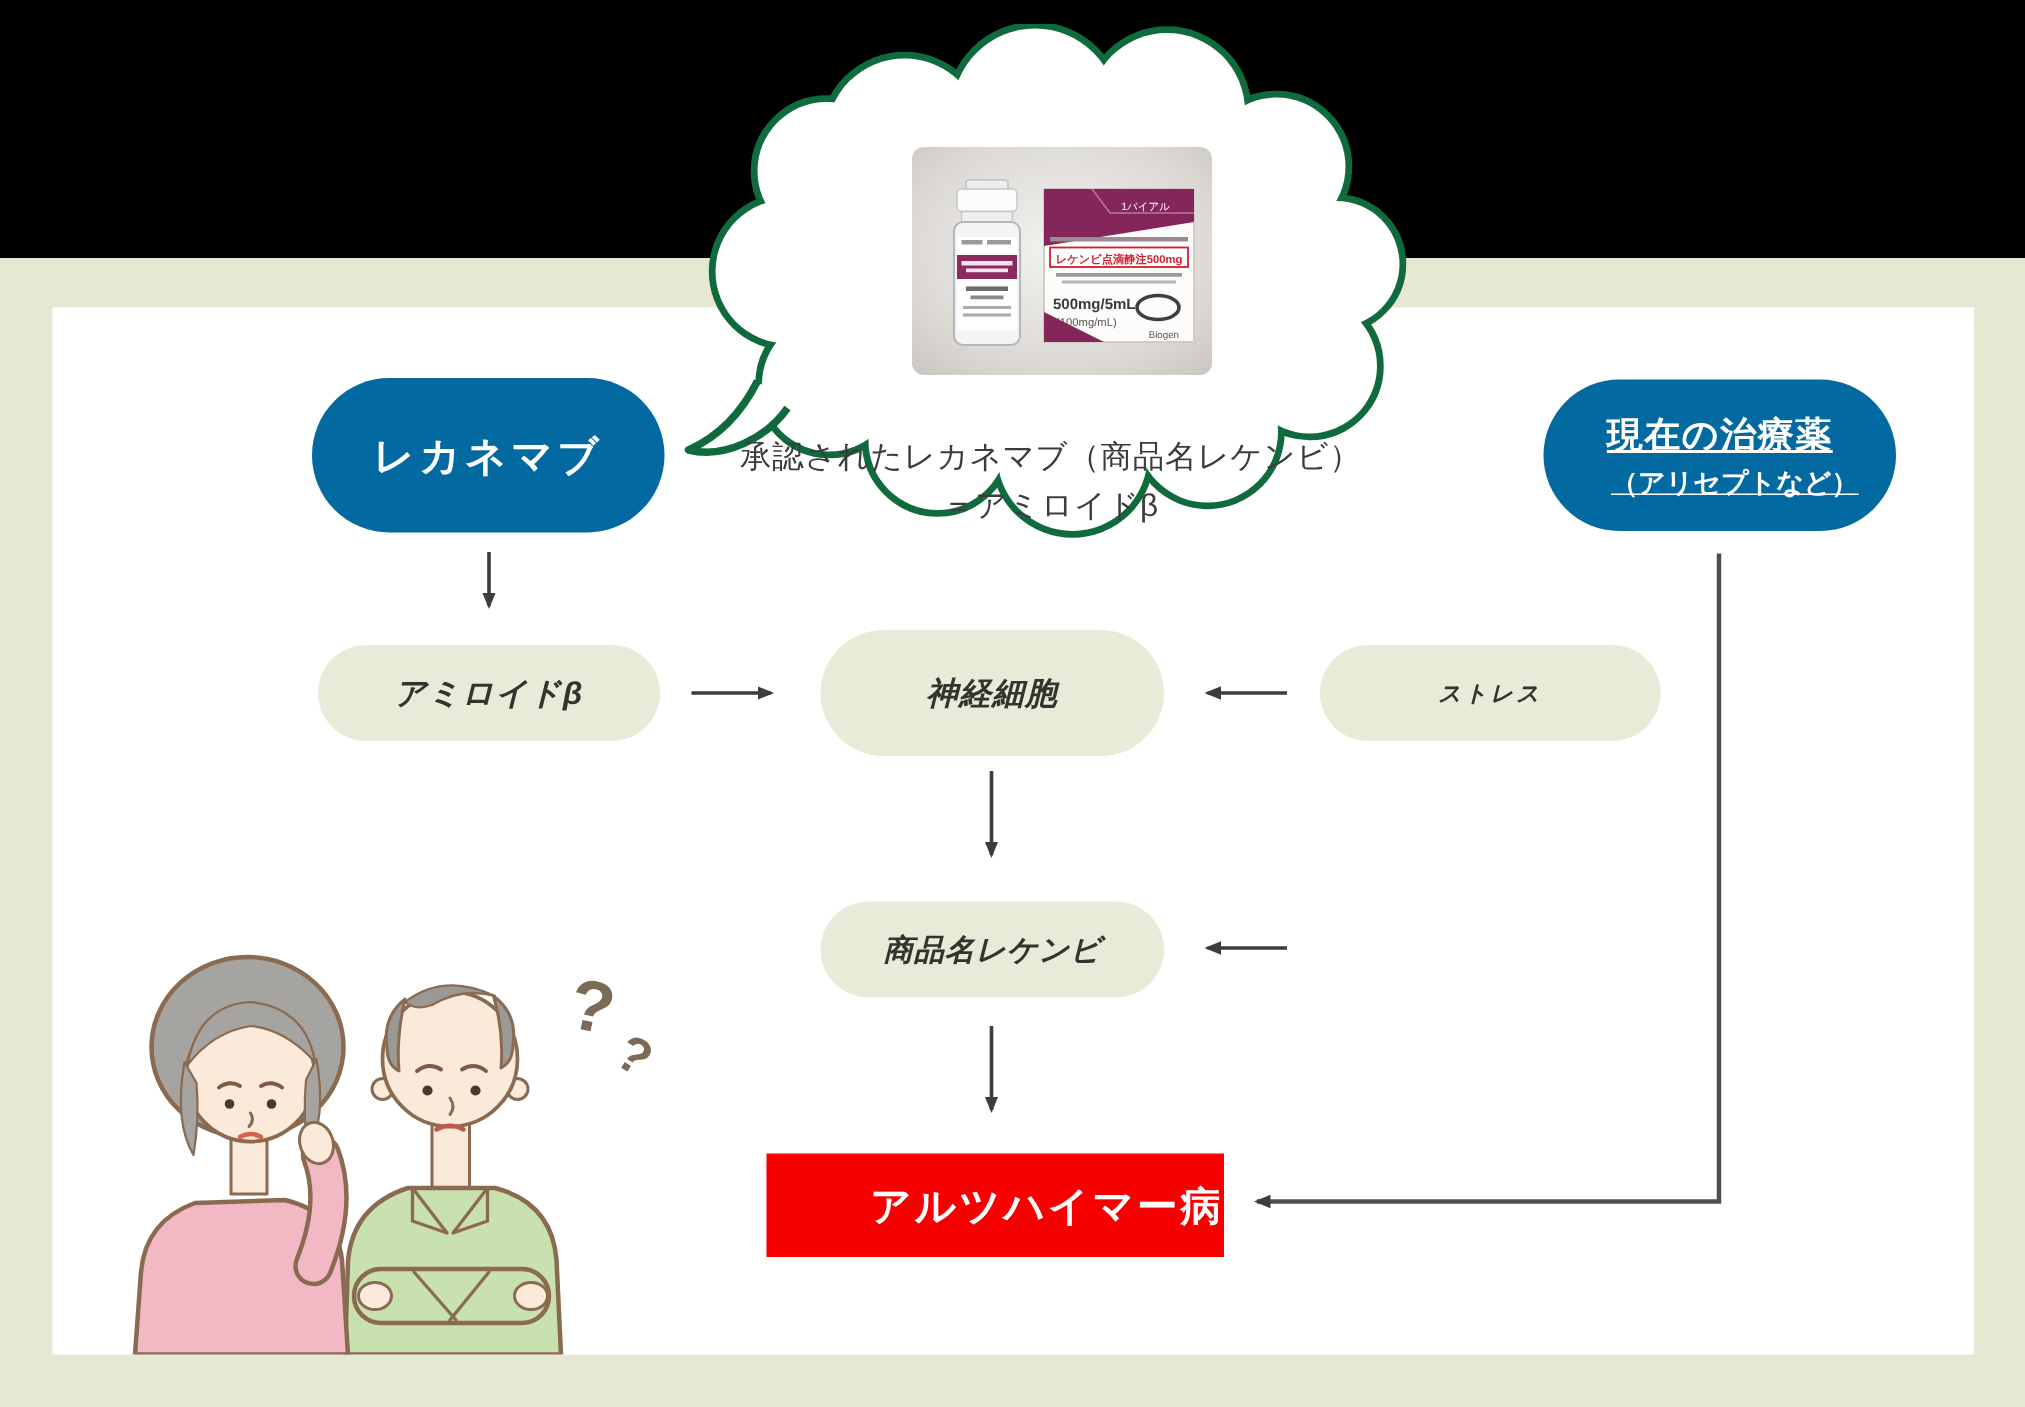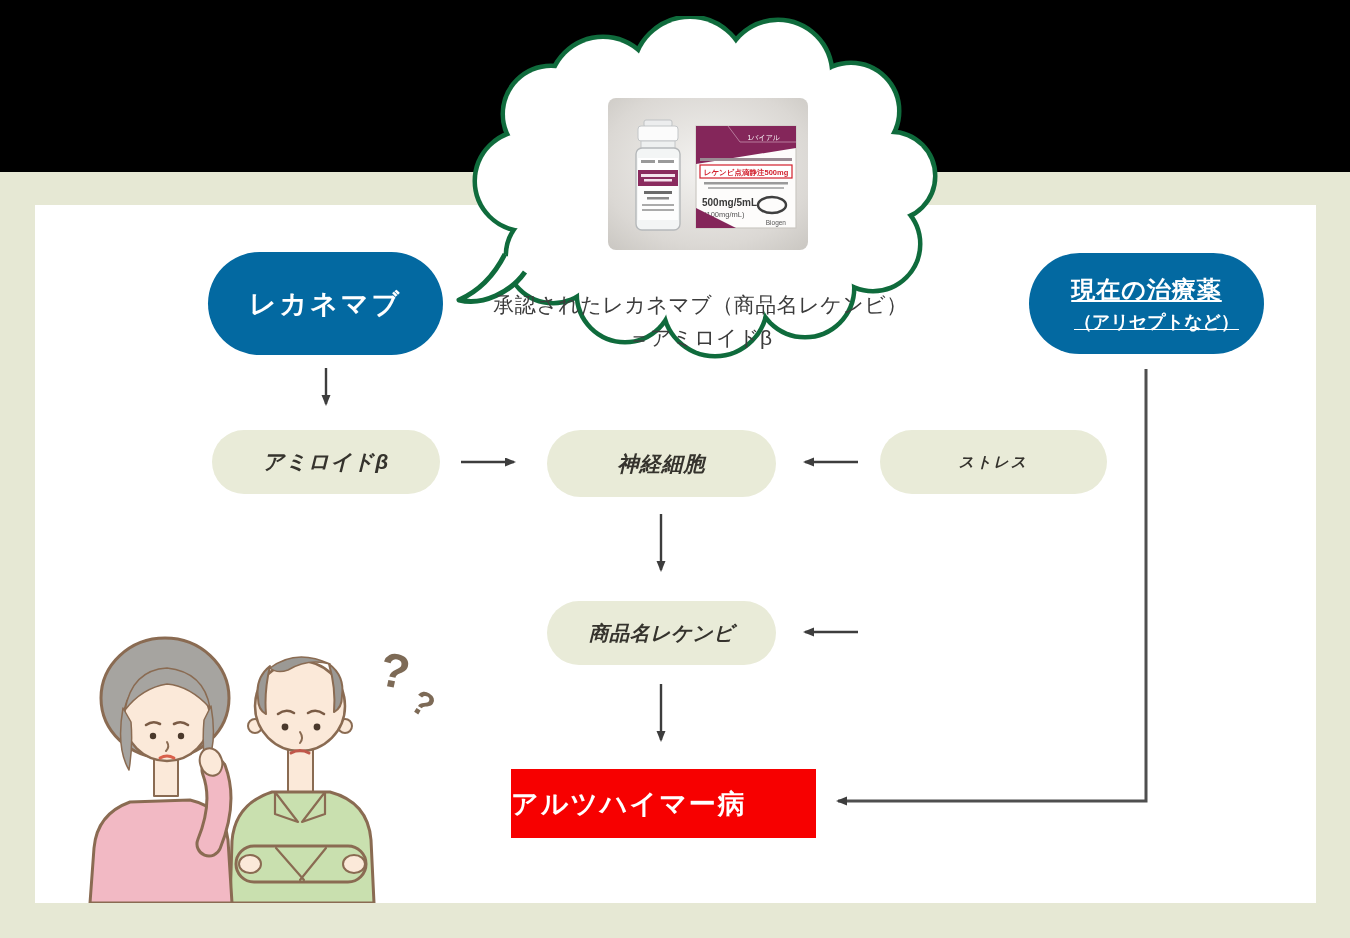--- a/index.html
+++ b/index.html
@@ -19,27 +19,27 @@
   
   .pill{position:absolute;display:flex;flex-direction:column;align-items:center;
         justify-content:center;border-radius:999px;box-sizing:border-box;}
   .pill.green{background:#0369a1;color:#fff;font-weight:bold;}
   .pill.cream{background:#e9ebd8;color:#35332d;font-weight:600;font-style:italic;}
   .p-lecanemab{left:208px;top:252px;width:235px;height:103px;font-size:27px;letter-spacing:3px;}
   .p-current{left:1029px;top:253px;width:235px;height:101px;text-decoration:underline;}
   .p-current .l1{font-size:24px;letter-spacing:1px;}
   .p-current .l2{font-size:18px;margin-top:4px;margin-left:20px;}
   .p-amyloid{left:212px;top:430px;width:228px;height:64px;font-size:21px;letter-spacing:1px;}
-  .p-nerve{left:547px;top:430px;width:229px;height:67px;font-size:21px;letter-spacing:1px;}
+  .p-nerve{left:547px;top:420px;width:229px;height:84px;font-size:21px;letter-spacing:1px;}
   .p-stress{left:880px;top:430px;width:227px;height:64px;font-size:15px;letter-spacing:2px;}
   .p-hormone{left:547px;top:601px;width:229px;height:64px;font-size:20px;letter-spacing:.5px;}
   .p-frailty{left:880px;top:601px;width:227px;height:64px;font-size:21px;letter-spacing:2px;}
   .redbox{position:absolute;left:511px;top:769px;width:305px;height:69px;background:#f70000;
           color:#fff;font-size:27px;font-weight:bold;letter-spacing:2px;
-          display:flex;align-items:center;justify-content:flex-start;}
+          display:flex;align-items:center;justify-content:flex-end;}
 
   .couple{position:absolute;left:72px;top:626px;width:372px;height:277px;}
 </style>
 </head>
 <body>
 
 <div class="page">
 
   <div class="topbar"></div>
   <div class="card"></div>

